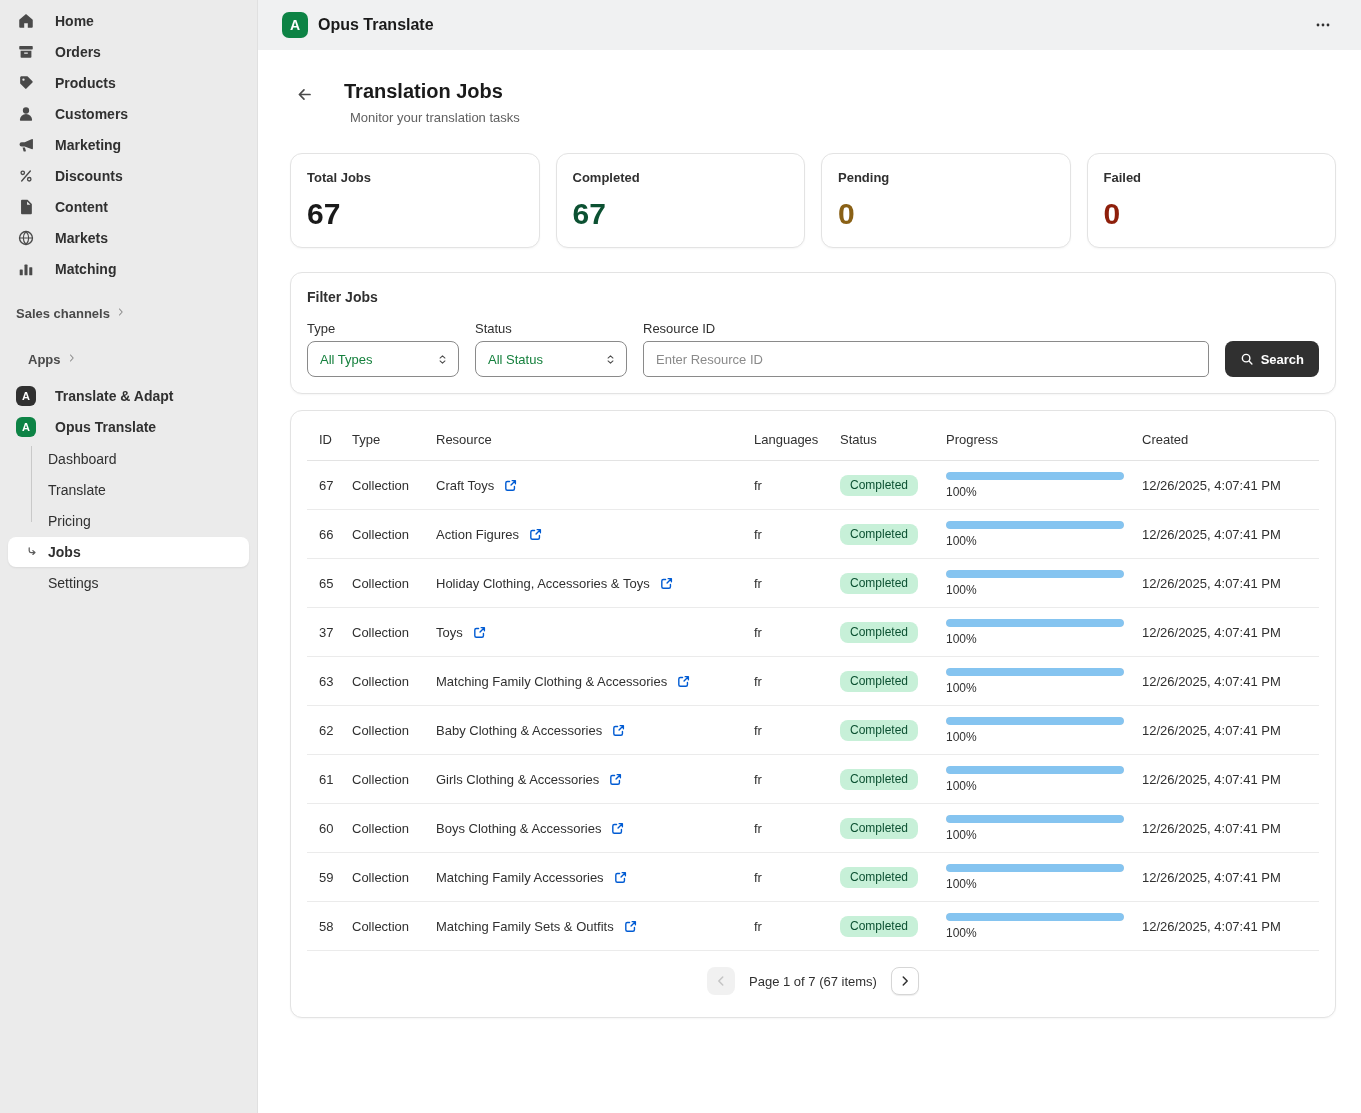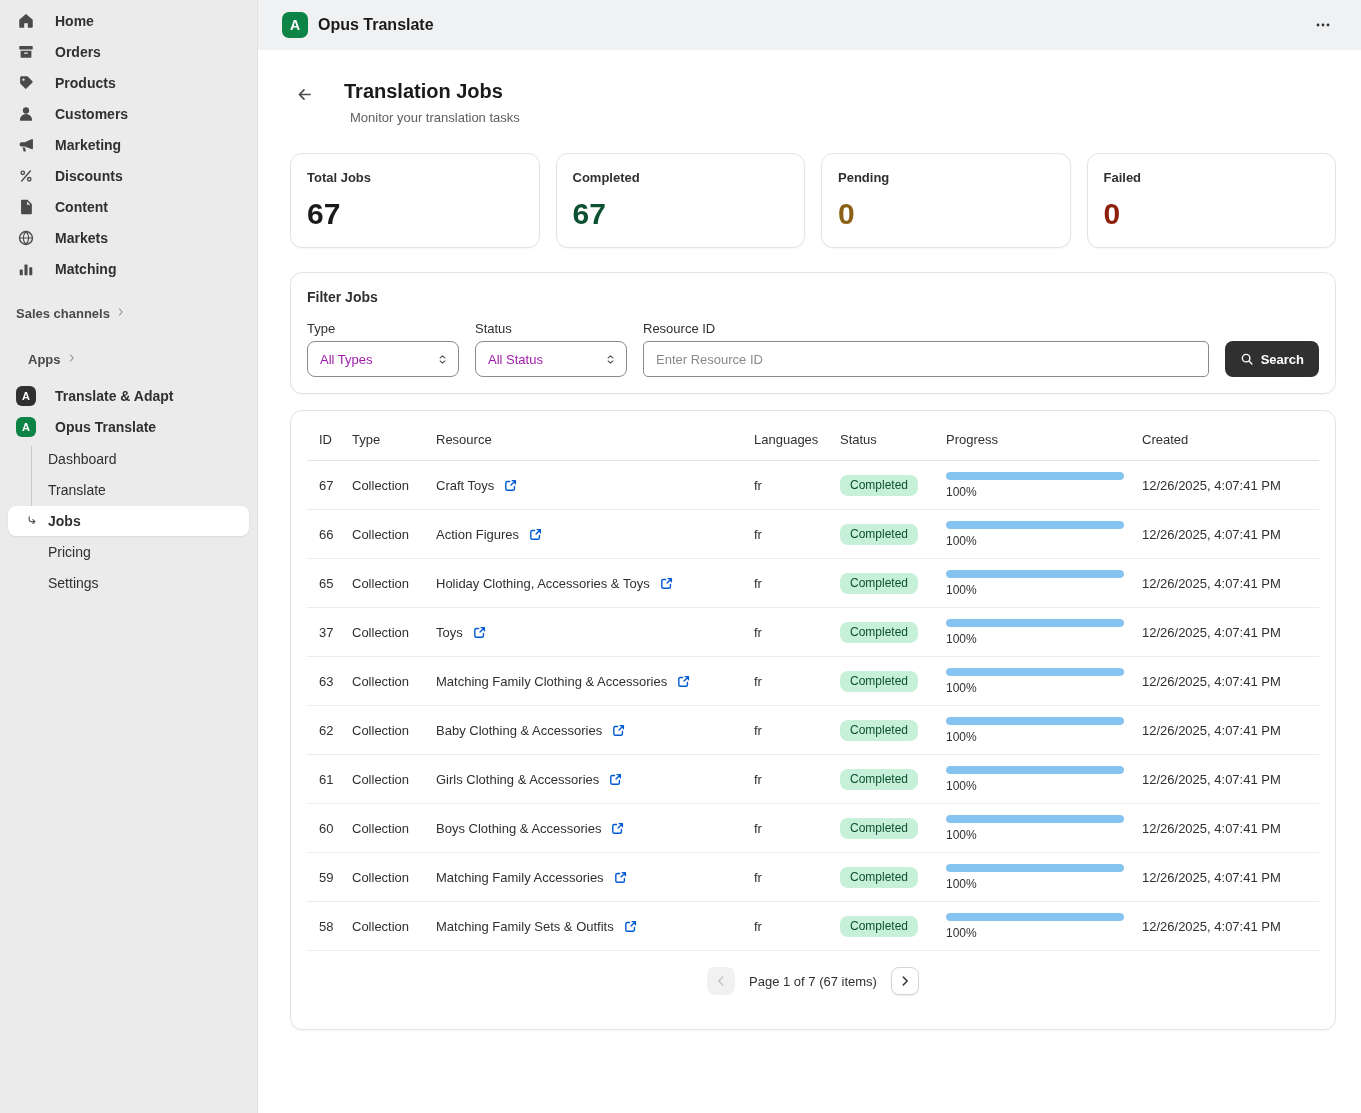--- a/index.html
+++ b/index.html
@@ -82,36 +82,36 @@
   .stat-value { font-size:30px; font-weight:700; margin-top:12px; }
 
   .filter-card { padding:16px; margin-bottom:16px; }
   .filter-title { font-size:14px; font-weight:700; margin-bottom:16px; }
   .filter-row { display:flex; gap:16px; align-items:flex-end; }
   .field { display:flex; flex-direction:column; }
   .field-label { font-size:13px; color:#303030; margin-bottom:5px; }
   .select {
     width:152px; height:36px; border:1px solid #8a8a8a; border-radius:8px; background:#fff;
     display:flex; align-items:center; justify-content:space-between; padding:0 9px 0 12px;
-    font-size:13px; cursor:pointer; color:#a21caf;
+    font-size:13px; cursor:pointer; color:#15803d;
   }
   .select .updown { color:#4a4a4a; }
   .field.grow { flex:1; }
   .text-input {
     width:100%; height:36px; border:1px solid #8a8a8a; border-radius:5px;
     padding:0 12px; font-size:13px; font-family:inherit; color:#303030; background:#fff;
   }
   .text-input::placeholder { color:#8a8a8a; }
   .search-btn {
     height:36px; padding:0 15px; flex:none; border:none; border-radius:8px;
     background:#303030; color:#fff; font-size:13px; font-weight:600; font-family:inherit;
     display:flex; align-items:center; gap:7px; cursor:pointer;
   }
 
-  .table-card { padding:6px 16px 34px;margin-top:8px; }
+  .table-card { padding:6px 16px 22px;margin-top:8px; }
   table { width:100%; border-collapse:collapse; table-layout:fixed; font-size:13px; }
   th {
     text-align:left; font-weight:500; color:#303030;
     padding:15px 12px 13px 0; border-bottom:1px solid #e3e3e3; white-space:nowrap;
   }
   th.col-0 { width:45px; padding-left:12px; }
   th.col-1 { width:84px; }
   th.col-2 { width:318px; }
   th.col-3 { width:86px; }
   th.col-4 { width:106px; }
@@ -249,31 +249,31 @@
 
   <div class="subnav">
       <div class="subitem">
 
     <span>Dashboard</span>
   </div>
       <div class="subitem">
 
     <span>Translate</span>
   </div>
+      <div class="subitem">
+
+    <span>Pricing</span>
+  </div>
       <div class="subitem active">
     <span class="enter-arrow">
       <svg viewBox="0 0 16 16" width="14" height="14">
             <path d="M4.8 3.2v3.4c0 1.1.9 2 2 2h4.2M9 6.4l2.4 2.2L9 10.8" fill="none" stroke="currentColor" stroke-width="1.4" stroke-linecap="round" stroke-linejoin="round"></path>
           </svg>
     </span>
     <span>Jobs</span>
-  </div>
-      <div class="subitem">
-
-    <span>Pricing</span>
   </div>
       <div class="subitem">
 
     <span>Settings</span>
   </div>
     </div>
 </aside>
 
 <div class="main">
 

